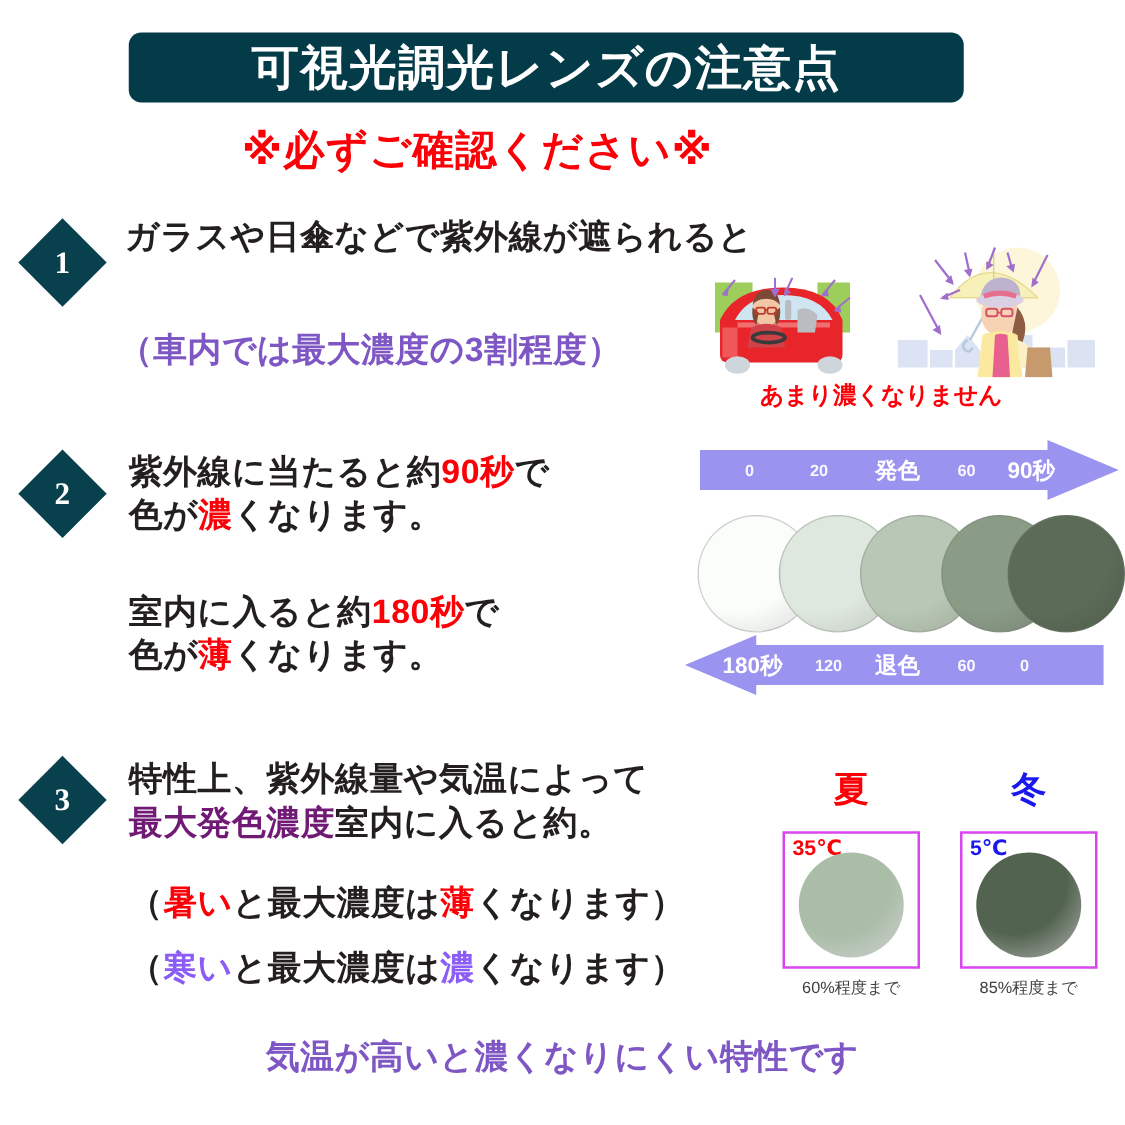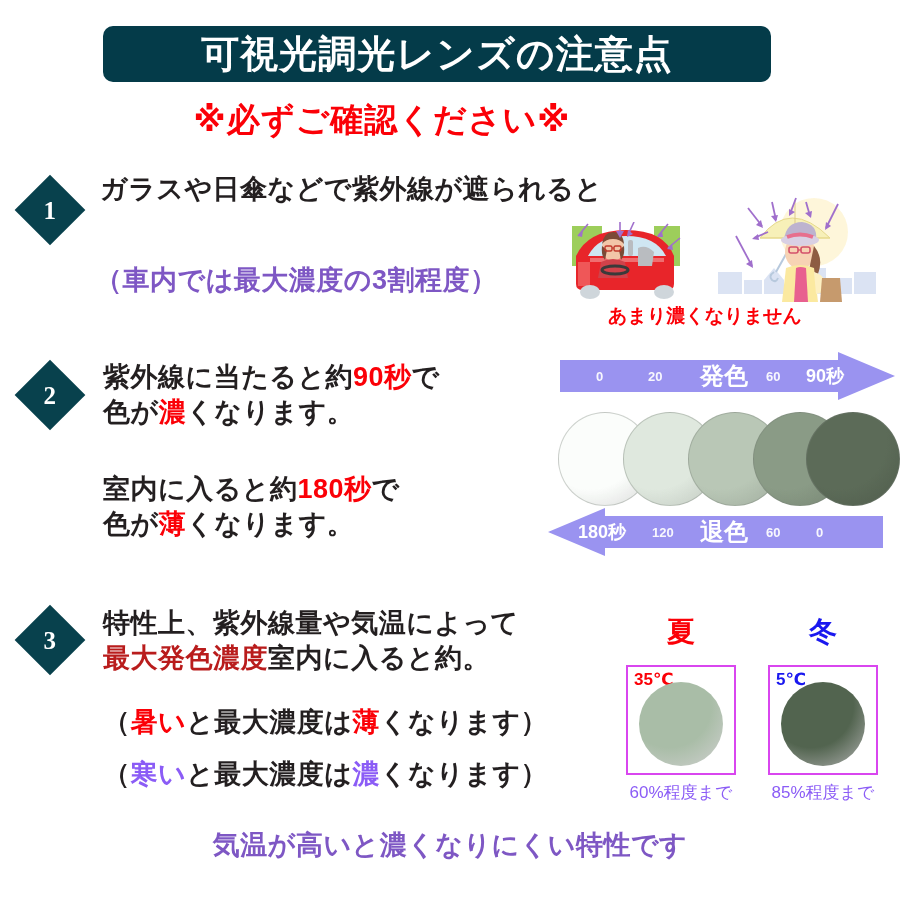--- a/index.html
+++ b/index.html
@@ -41,21 +41,21 @@
   .d2{left:25px;top:370px;}
   .d3{left:25px;top:615px;}
 
   
   .btxt{
     position:absolute;color:#231f20;font-size:27px;font-weight:bold;
     line-height:1.30;white-space:nowrap;letter-spacing:0.5px;
   }
   .red{color:#fb0007;}
   .blue{color:#8b5cf6;}
-  .purple{color:#b91c1c;}
+  .purple{color:#701a75;}
 
   .s1-l1{left:100px;top:172px;}
   .s1-l2{left:100px;top:207px;}
   .s1-note{left:95px;top:262px;color:#7e57c4;font-size:27px;font-weight:bold;
            white-space:nowrap;position:absolute;letter-spacing:0.5px;}
 
   .s2-l1{left:103px;top:360px;}
   .s2-l2{left:103px;top:395px;}
   .s2-l3{left:103px;top:472px;}
   .s2-l4{left:103px;top:507px;}
@@ -80,21 +80,21 @@
 
   
   .arrow-wrap{position:absolute;}
   .arw-top{left:560px;top:352px;width:335px;height:48px;}
   .arw-bot{left:548px;top:508px;width:335px;height:48px;}
   .arw-label{
     position:absolute;color:#ffffff;font-weight:bold;white-space:nowrap;
     top:50%;transform:translateY(-50%);
   }
   .tick{font-size:13px;font-weight:bold;opacity:.93;}
-  .big{font-size:24px;}
+  .big{font-size:18px;}
 
   
   .lens-row{position:absolute;left:558px;top:412px;width:340px;height:92px;}
   .lens{position:absolute;border-radius:50%;width:92px;height:92px;top:0;}
   .lens.l1{left:0;}
   .lens.l2{left:65px;}
   .lens.l3{left:130px;}
   .lens.l4{left:195px;}
   .lens.l5{left:248px;}
 
@@ -112,21 +112,21 @@
   .season .scircle{
     position:absolute;left:50%;top:54%;transform:translate(-50%,-50%);
     width:84px;height:84px;border-radius:50%;
   }
   .season .stitle{
     position:absolute;top:-52px;left:0;width:110px;text-align:center;
     font-size:28px;font-weight:bold;
   }
   .season .scap{
     position:absolute;top:116px;left:-12px;width:134px;text-align:center;
-    font-size:17px;color:#8b5cf6;white-space:nowrap;
+    font-size:13px;color:#404040;white-space:nowrap;
   }
 </style>
 </head>
 <body>
 
 <div class="page">
 
   <div class="header-bar">
     <div class="header-title">可視光調光レンズの注意点</div>
   </div>

